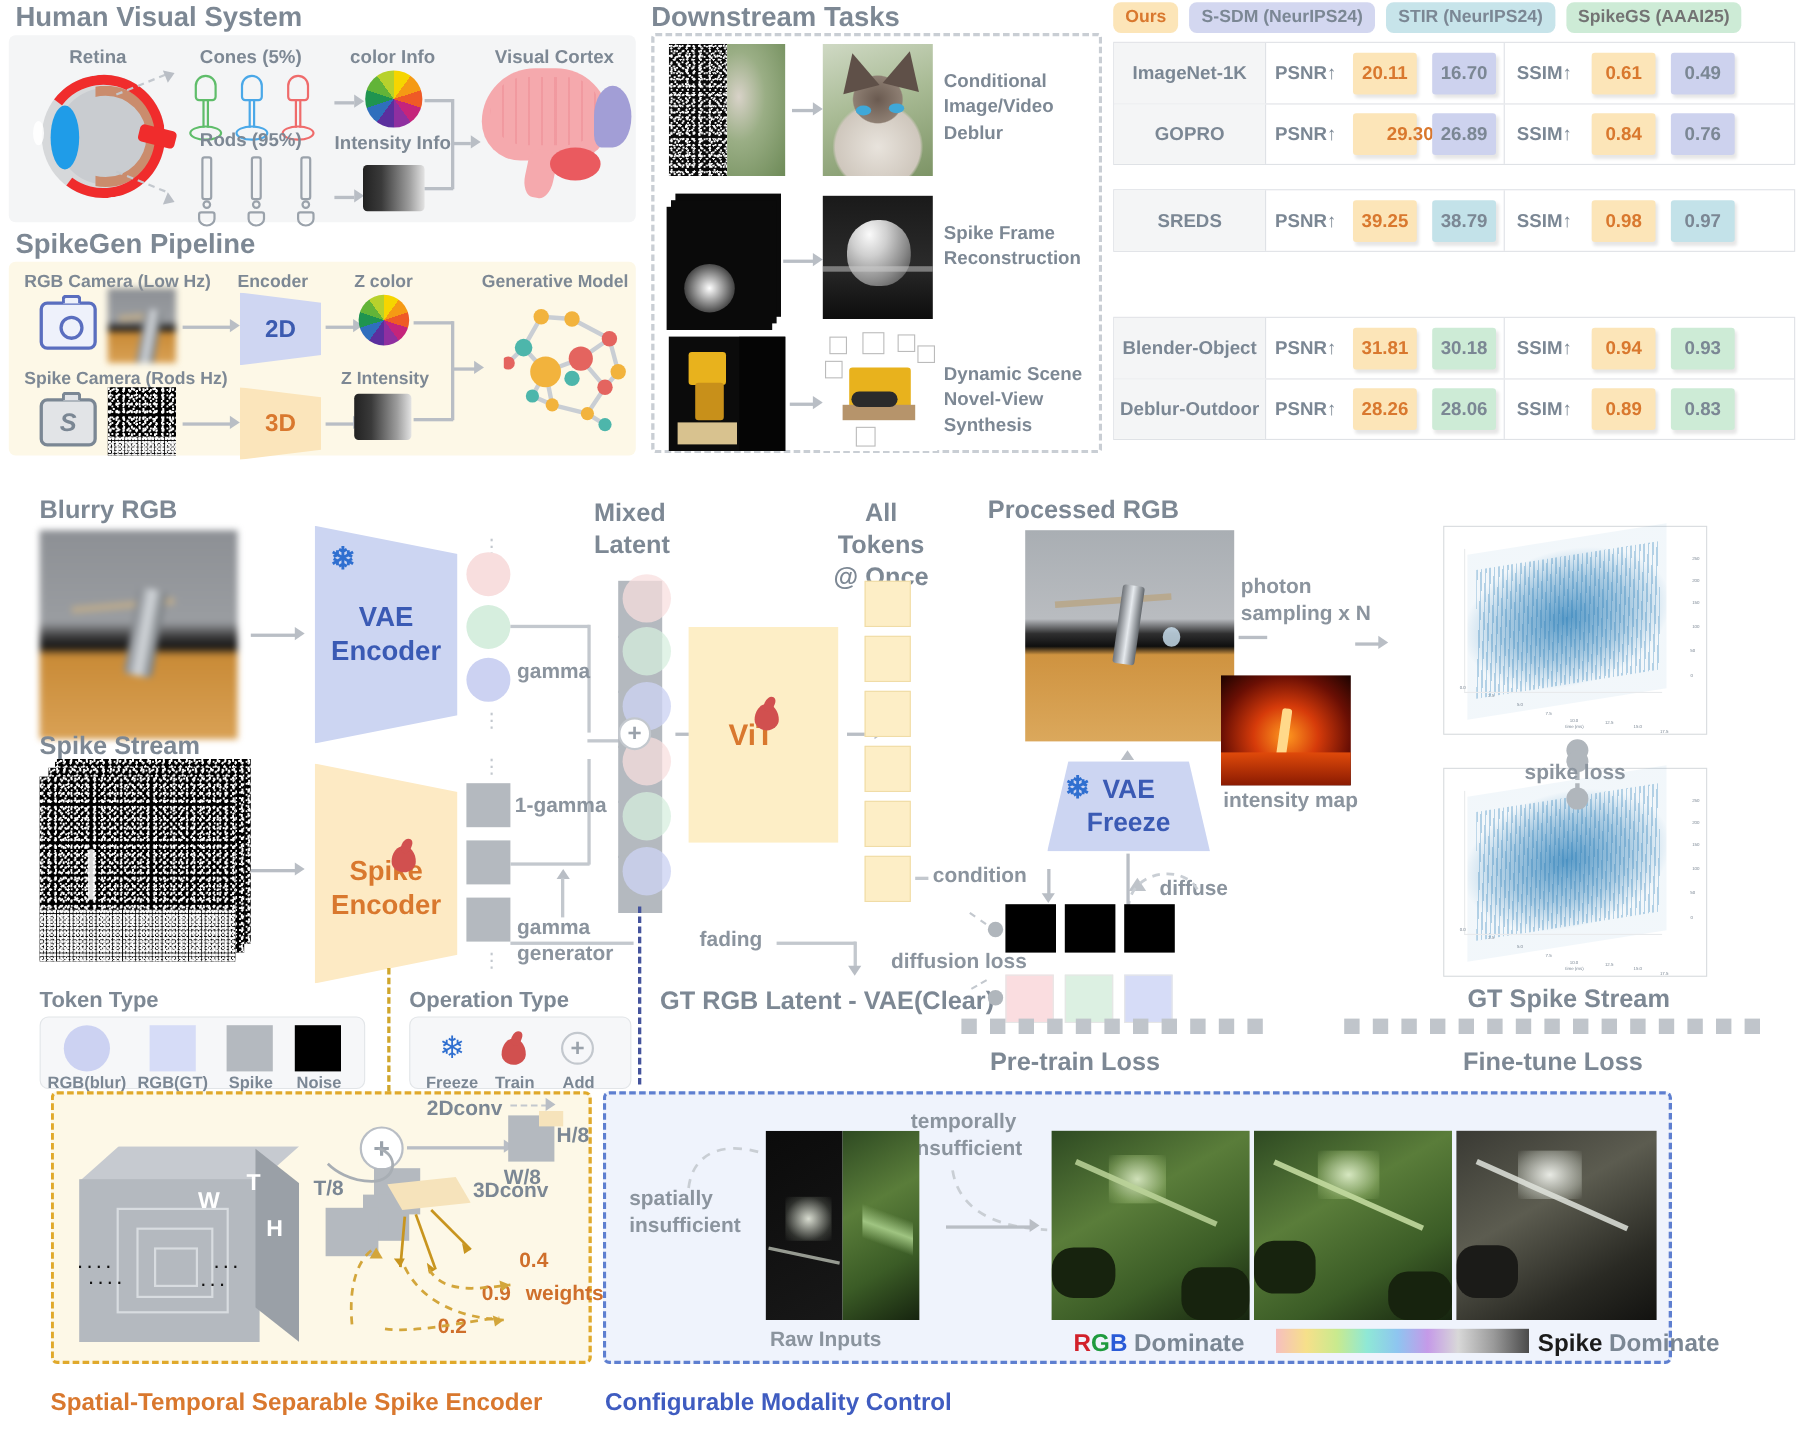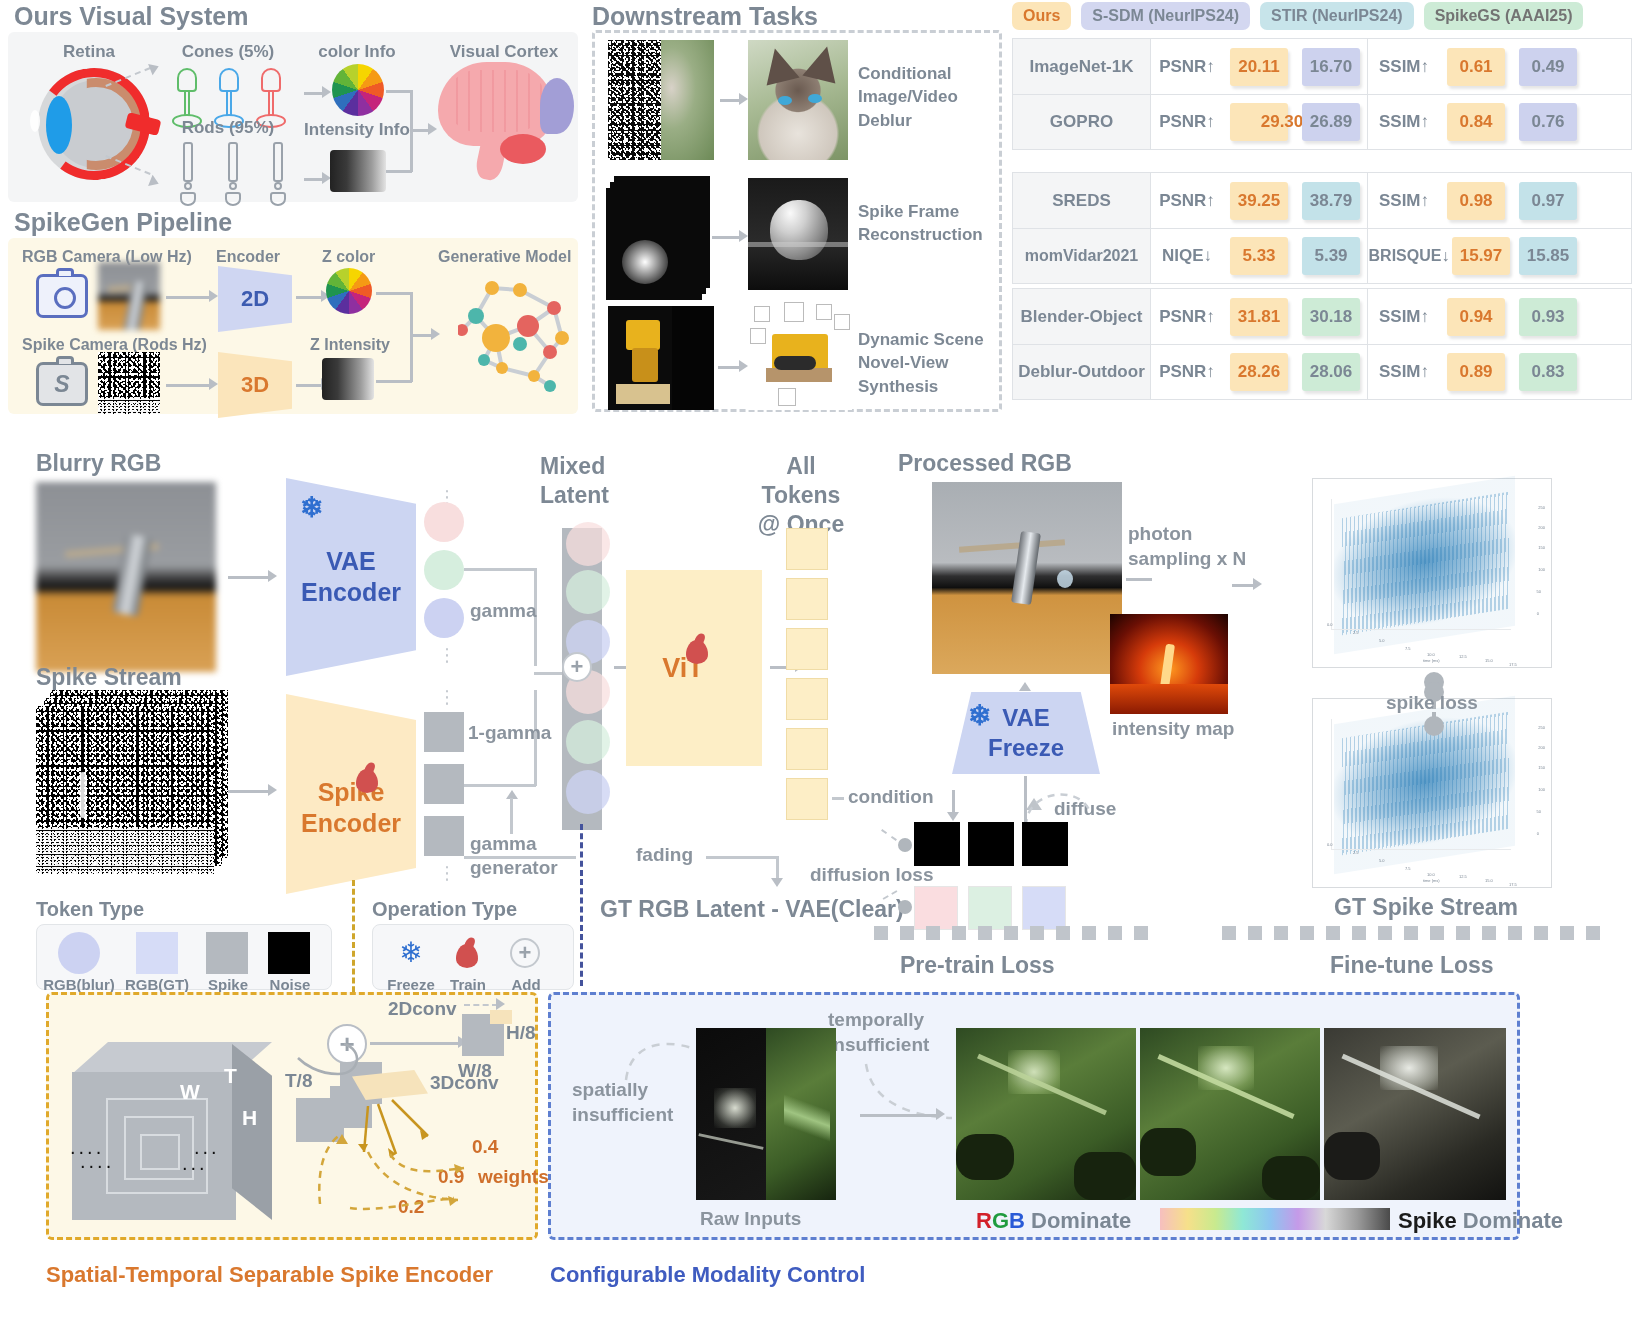--- a/index.html
+++ b/index.html
@@ -436,21 +436,21 @@
     border-top:8px solid transparent; border-bottom:8px solid transparent;
   }
   .sq-dot-row { position:absolute; display:flex; gap:12px; }
   .sq-dot { width:14px; height:14px; background:#c0c5cb; }
   .vdash { position:absolute; border-left:3px dashed #cfa62c; }
   .vdash-blue { position:absolute; border-left:3px dashed #44539c; }
 </style>
 </head>
 <body>
 
-<div class="abs ttl" id="hvs-title">Ours Visual System</div>
+<div class="abs ttl" id="hvs-title">Human Visual System</div>
 <div class="abs" id="hvs-box"></div>
 
 <div class="abs hvs-lab" style="left:24px;top:42px;width:130px;">Retina</div>
 <div class="abs" id="eye-wrap">
   <div class="eye-sclera"></div>
   <div class="eye-inner"></div>
   <div class="eye-retina"></div>
   <div class="eye-red-arc"></div>
   <div class="eye-lens"></div>
   <div class="eye-gleam"></div>
@@ -699,38 +699,20 @@
       </div>
     <div class="sep-v"></div>
     <div class="tc tc-metric">SSIM↑</div>
     <div class="tc tc-val">
         <span class="vchip" style="background:#fce5b8;color:#d9782e;">0.98</span>
       </div>
     <div class="tc tc-val">
         <span class="vchip" style="background:#c3e2e9;color:#7b8794;">0.97</span>
       </div>
   </div>
-  <div class="trow">
-    <div class="tc tc-name" style="font-size:16px;">momVidar2021</div>
-    <div class="tc tc-metric">NIQE↓</div>
-    <div class="tc tc-val">
-        <span class="vchip" style="background:#fce5b8;color:#d9782e;">5.33</span>
-      </div>
-    <div class="tc tc-val">
-        <span class="vchip" style="background:#c3e2e9;color:#7b8794;">5.39</span>
-      </div>
-    <div class="sep-v"></div>
-    <div class="tc tc-metric" style="font-size:16px;width:82px;">BRISQUE↓</div>
-    <div class="tc tc-val" style="width:62px;">
-        <span class="vchip" style="background:#fce5b8;color:#d9782e;">15.97</span>
-      </div>
-    <div class="tc tc-val">
-        <span class="vchip" style="background:#c3e2e9;color:#7b8794;">15.85</span>
-      </div>
-  </div>
 </div>
 
 <div class="tbl-grp" style="left:1012px;top:288px;width:620px;">
   <div class="trow">
     <div class="tc tc-name">Blender-Object</div>
     <div class="tc tc-metric">PSNR↑</div>
     <div class="tc tc-val">
         <span class="vchip" style="background:#fce5b8;color:#d9782e;">31.81</span>
       </div>
     <div class="tc tc-val">

